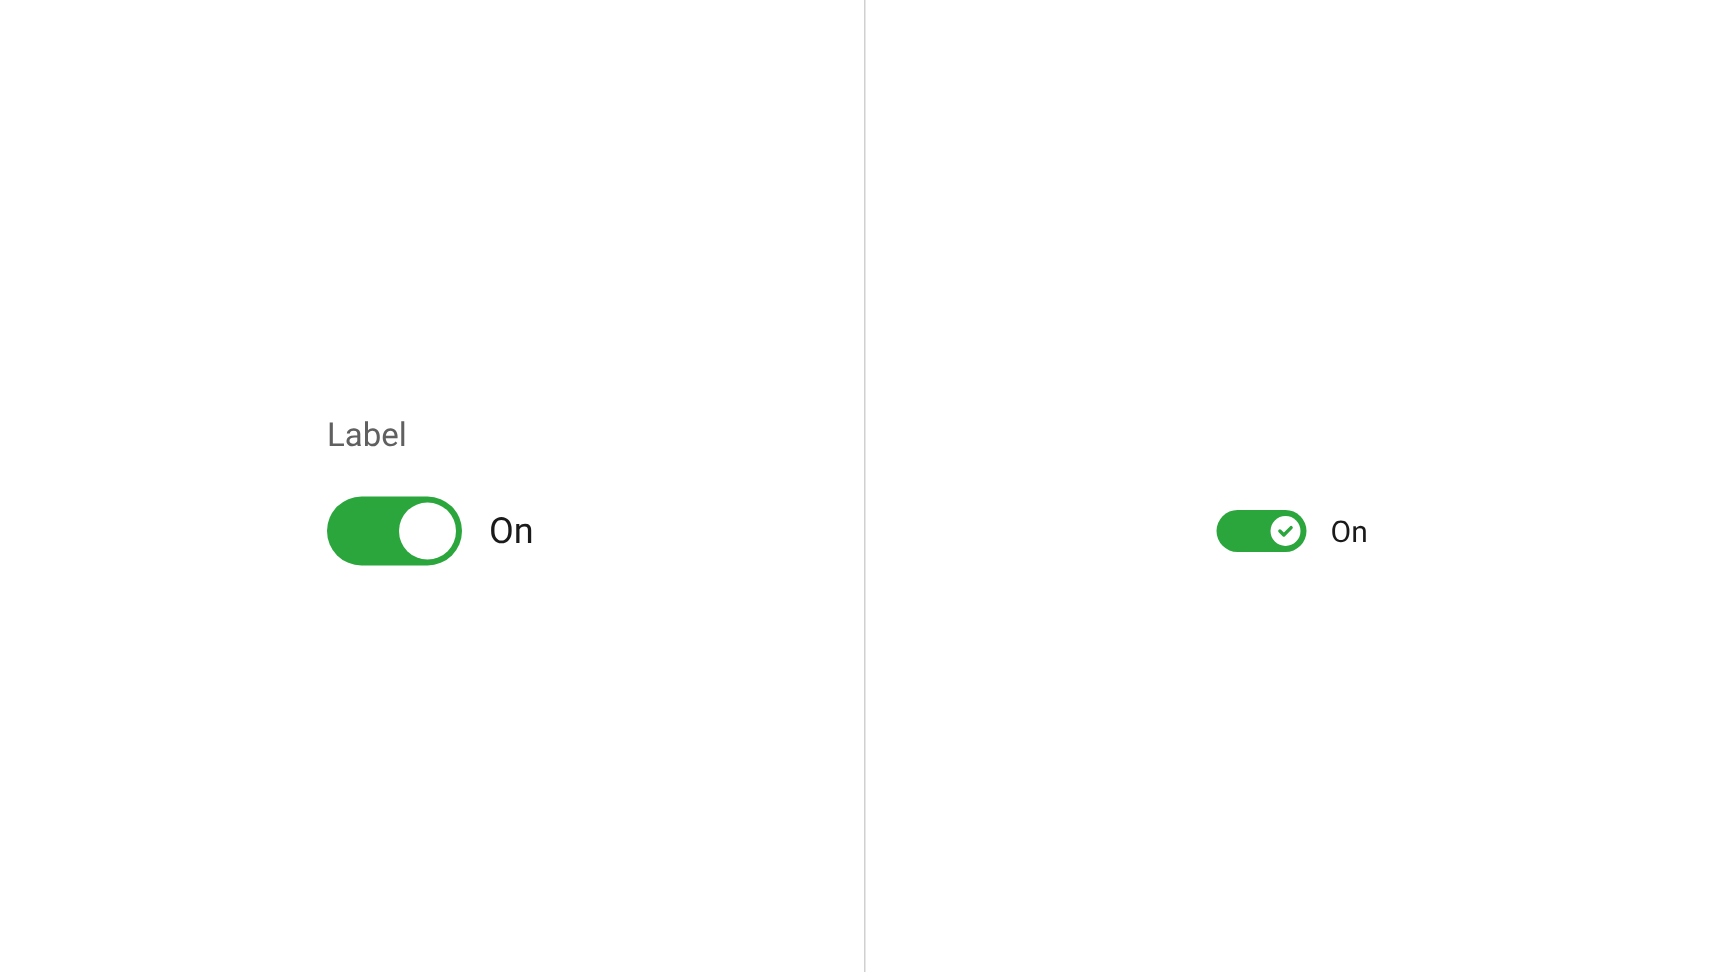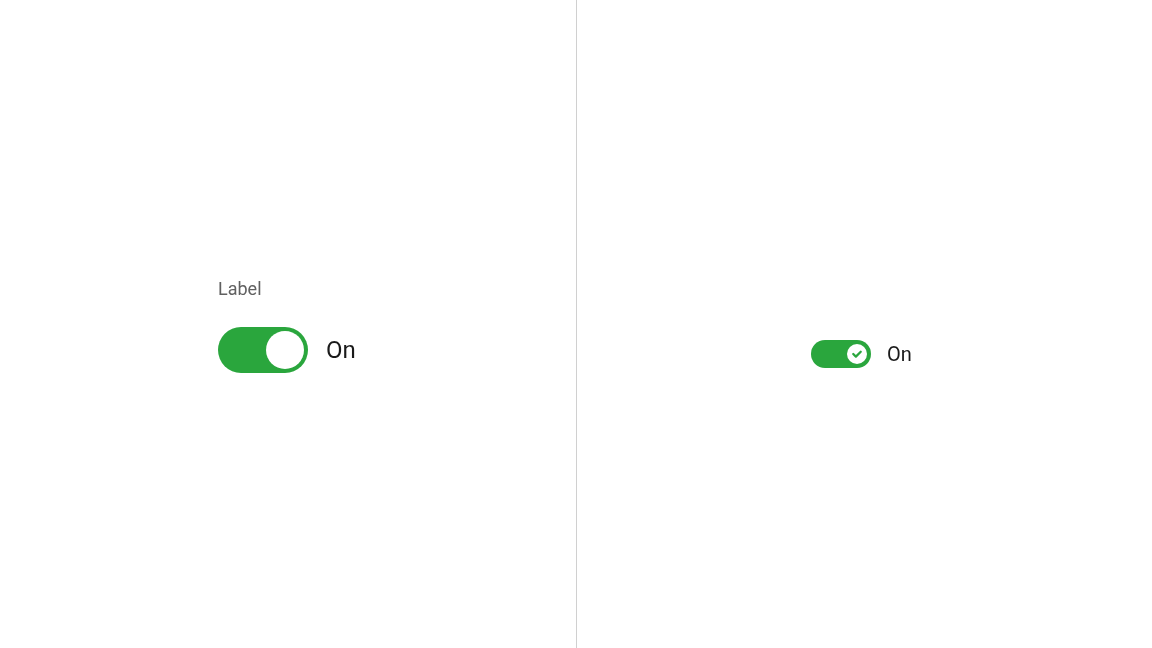--- a/index.html
+++ b/index.html
@@ -27,21 +27,21 @@
       height: 648px;
       background: #d0d0d0;
     }
     .left-content {
       position: absolute;
       left: 218px;
       top: 278px;
     }
     .label-text {
       color: #606060;
-      font-size: 18px;
+      font-size: 22px;
       font-weight: 400;
       margin-bottom: 28px;
     }
     .toggle-row {
       display: flex;
       align-items: center;
       gap: 18px;
     }
     .toggle-large {
       width: 90px;

